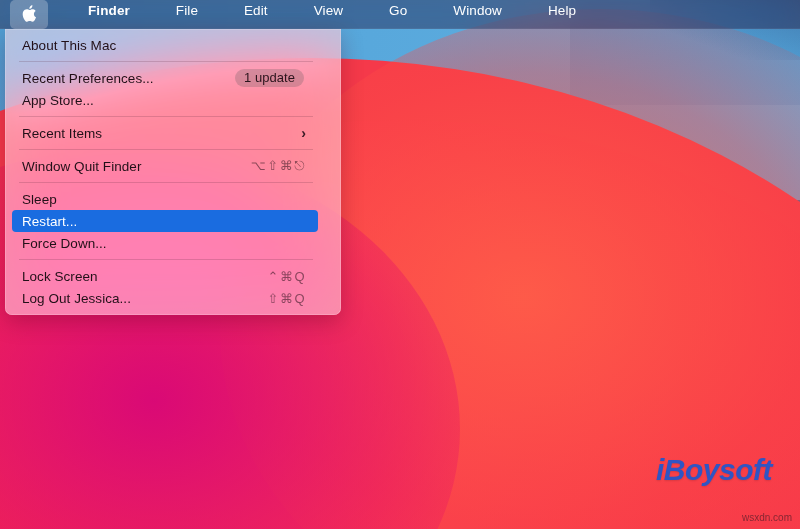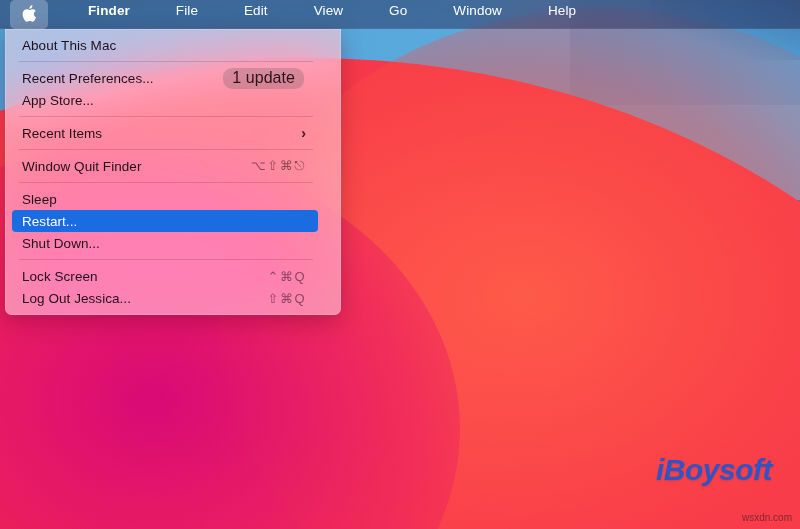--- a/index.html
+++ b/index.html
@@ -167,21 +167,21 @@
     font-size: 14px;
     font-weight: bold;
     color: rgba(30, 10, 20, 0.88);
     line-height: 1;
     padding-right: 2px;
   }
   .mi-badge {
     flex: 0 0 auto;
     background: rgba(116, 96, 104, 0.30);
     color: #2b141c;
-    font-size: 16px;
+    font-size: 13px;
     padding: 2px 9px 3px 9px;
     border-radius: 9px;
     line-height: 1;
     margin-right: 4px;
   }
   .menu-sep {
     height: 1px;
     margin: 5px 12px 5px 14px;
     background: rgba(90, 40, 60, 0.20);
   }
@@ -278,21 +278,21 @@
 
     <div class="menu-item">
       <span class="mi-label">Sleep</span>
     </div>
 
     <div class="menu-item selected">
       <span class="mi-label">Restart...</span>
     </div>
 
     <div class="menu-item">
-      <span class="mi-label">Shut Down...</span>
+      <span class="mi-label">Force Down...</span>
     </div>
 
     <div class="menu-sep"></div>
 
     <div class="menu-item">
       <span class="mi-label">Lock Screen</span>
       <span class="mi-shortcut">⌃⌘Q</span>
     </div>
 
     <div class="menu-item">

